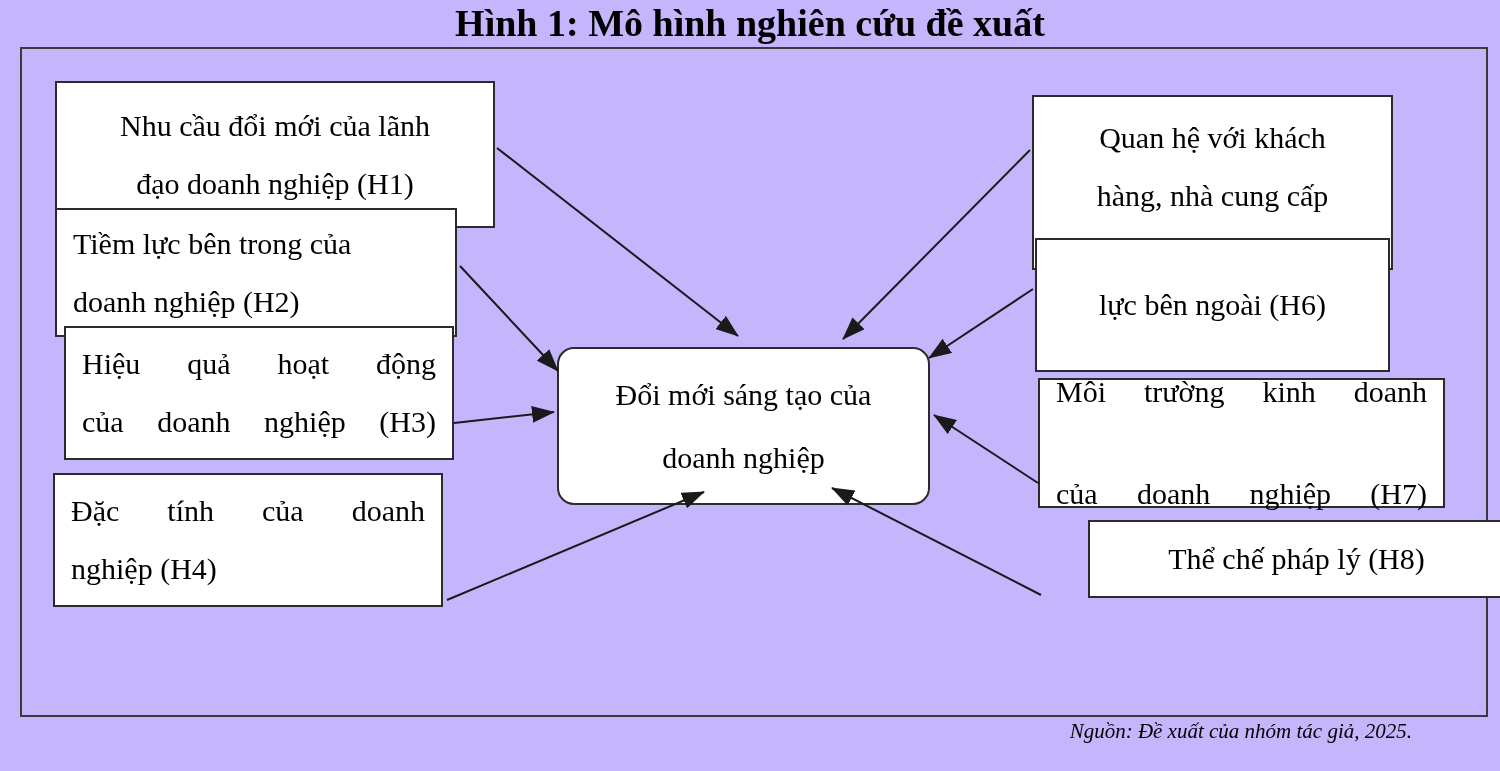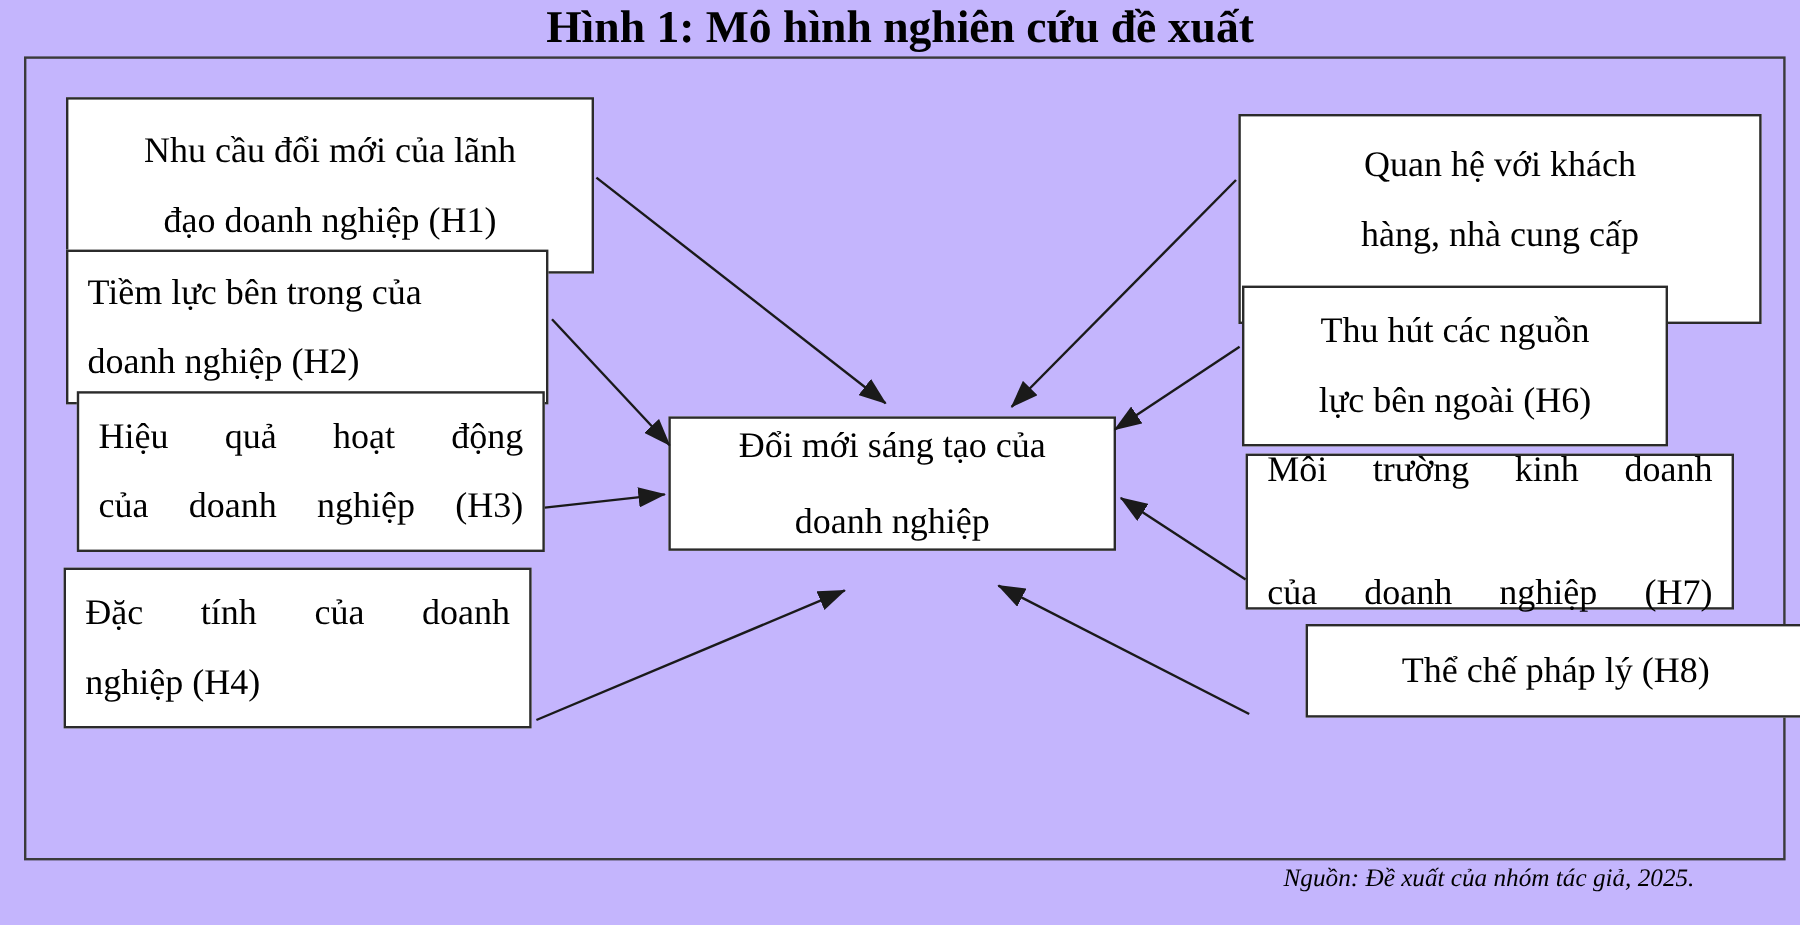--- a/index.html
+++ b/index.html
@@ -41,25 +41,25 @@
   }
   .box .ln { display: block; line-height: 58px; white-space: nowrap; }
   .box .ln.center { text-align: center; }
   .box .ln.left   { text-align: left; }
   .box .ln.spread { text-align: justify; text-align-last: justify; white-space: normal; }
   
   .b-h1 { left: 55px;  top: 81px;  width: 440px; height: 147px; z-index: 2; }
   .b-h2 { left: 55px;  top: 208px; width: 402px; height: 129px; z-index: 3; }
   .b-h3 { left: 64px;  top: 326px; width: 390px; height: 134px; z-index: 4; }
   .b-h4 { left: 53px;  top: 473px; width: 390px; height: 134px; z-index: 2; }
-  .b-h5 { left: 1032px; top: 95px;  width: 436px; height: 175px; z-index: 2; justify-content: flex-start; padding-top: 12px; }
+  .b-h5 { left: 1032px; top: 95px;  width: 361px; height: 175px; z-index: 2; justify-content: flex-start; padding-top: 12px; }
   .b-h6 { left: 1035px; top: 238px; width: 355px; height: 134px; z-index: 3; }
   .b-h7 { left: 1038px; top: 378px; width: 407px; height: 130px; z-index: 2; gap: 44px; }
   .b-h8 { left: 1088px; top: 520px; width: 417px; height: 78px;  z-index: 2; }
-  .b-center { left: 557px; top: 347px; width: 373px; height: 112px; z-index: 2; }
+  .b-center { left: 557px; top: 347px; width: 373px; height: 158px; z-index: 2; border-radius: 17px; }
   .b-center .ln { line-height: 63px; }
   svg.arrows {
     position: absolute;
     left: 0; top: 0;
     width: 1500px; height: 771px;
     z-index: 6;
     pointer-events: none;
   }
   svg.arrows line { stroke: #1a1a1a; stroke-width: 2; }
   .caption {
@@ -100,21 +100,20 @@
     <div class="ln left">nghiệp (H4)</div>
   </div>
 
   <div class="box b-h5">
     <div class="ln center">Quan hệ với khách</div>
     <div class="ln center">hàng, nhà cung cấp</div>
     <div class="ln center">(H5)</div>
   </div>
 
   <div class="box b-h6">
-    <div class="ln center">Thu hút các nguồn</div>
     <div class="ln center">lực bên ngoài (H6)</div>
   </div>
 
   <div class="box b-h7">
     <div class="ln spread">Môi trường kinh doanh</div>
     <div class="ln spread">của doanh nghiệp (H7)</div>
   </div>
 
   <div class="box b-h8">
     <div class="ln center">Thể chế pháp lý (H8)</div>

